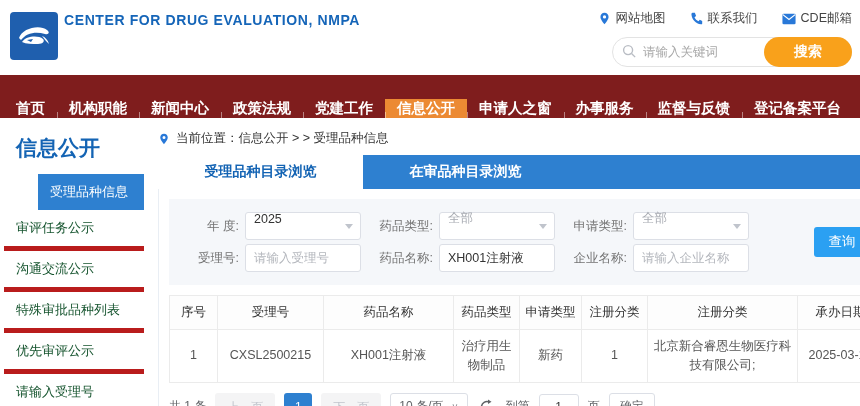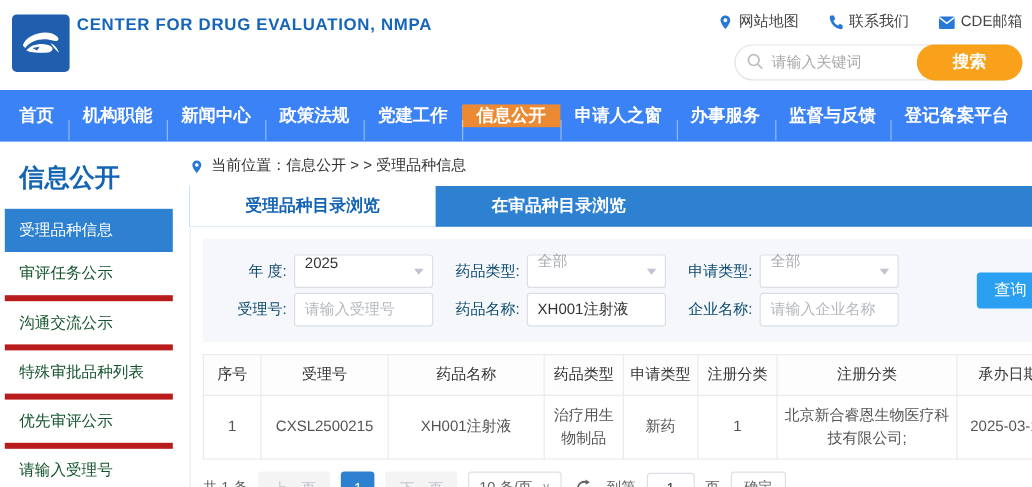--- a/index.html
+++ b/index.html
@@ -18,48 +18,48 @@
   .hdr-link { display:flex; align-items:center; gap:5px; font-size:12.5px; color:#444; cursor:pointer; }
   .searchbar { position:relative; width:240px; height:30px; margin-left:auto; }
   .searchbar input { width:100%; height:30px; border:1px solid #e3e3e3; border-radius:15px;
     padding:0 95px 0 30px; font-size:12.5px; color:#333; outline:none; }
   .searchbar input::placeholder { color:#a8a8a8; }
   .search-mag { position:absolute; left:10px; top:7px; }
   .search-btn { position:absolute; right:0; top:0; width:88px; height:30px; border:none;
     border-radius:15px; background:#f9a11b; color:#fff; font-size:14px; font-weight:bold; cursor:pointer; }
 
   
-  .nav { display:flex; align-items:center; height:43px; background:#3b82f6; padding-left:4px; }
+  .nav { display:flex; align-items:flex-end; height:43px; background:#7f1d1d; padding-left:4px; }
   .nav-item { position:relative; display:flex; align-items:center; padding:0 12px;
     color:#fff; font-size:14.5px; font-weight:bold; cursor:pointer; white-space:nowrap; }
   .nav-item + .nav-item::before { content:""; position:absolute; left:0; top:13px; height:17px;
     width:1px; background:rgba(255,255,255,0.45); }
   .nav-item.active { background:#ec8a33; }
 
   
   .main { display:flex; padding-top:10px; height:288px; }
   .sidebar { width:140px; margin-left:4px; flex:none; }
   .sb-title { font-size:21px; font-weight:bold; color:#1464b4; padding:6px 0 12px 12px; }
   .sb-item { padding:9px 12px; font-size:13px; color:#14532d; border-bottom:5px solid #b91c1c; cursor:pointer; }
-  .sb-item.active { background:#2e80d0; color:#fff; border-bottom:none; }
+  .sb-item.active { background:#2e80d0; color:#fff; border-bottom:none;margin-left:34px; }
 
   .content { flex:1; margin:0 8px 0 14px; }
   .breadcrumb { display:flex; align-items:center; gap:6px; font-size:12.5px; color:#333; margin:2px 0 8px; }
 
   .tabs { display:flex; background:#2e80d0; height:34px; }
   .tab { width:205px; display:flex; align-items:center; justify-content:center;
     font-size:14px; font-weight:bold; color:#fff; cursor:pointer; }
   .tab.active { background:#fff; color:#1464b4; }
 
   .card { border:1px solid #e9eef4; border-top:none; padding:10px 10px 12px; }
 
   .filter { position:relative; background:#f5f7fa; padding:9px 80px 9px 10px; margin-bottom:10px; }
   .f-row { display:flex; margin:4px 0; }
   .f-group { display:flex; align-items:center; width:186px; margin-right:8px; }
-  .f-label { width:60px; text-align:right; font-size:12.5px; color:#0c4a6e; margin-right:6px; white-space:nowrap; }
+  .f-label { width:60px; text-align:right; font-size:12.5px; color:#737373; margin-right:6px; white-space:nowrap; }
   .f-select { position:relative; width:116px; height:28px; background:#fff; border:1px solid #dcdfe6;
     border-radius:3px; display:flex; align-items:center; padding:0 20px 15px 8px; font-size:12.5px;
     color:#333; cursor:pointer; }
   .f-select.muted { color:#a8abb2; }
   .f-select .arrow { position:absolute; right:7px; top:11px; width:0; height:0;
     border-left:4px solid transparent; border-right:4px solid transparent; border-top:5px solid #c0c4cc; }
   .f-input { width:116px; height:28px; border:1px solid #dcdfe6; border-radius:3px;
     padding:0 8px; font-size:12.5px; color:#333; outline:none; background:#fff; }
   .f-input::placeholder { color:#b4b7bd; }
   .query-btn { position:absolute; right:14px; top:50%; transform:translateY(-50%);

